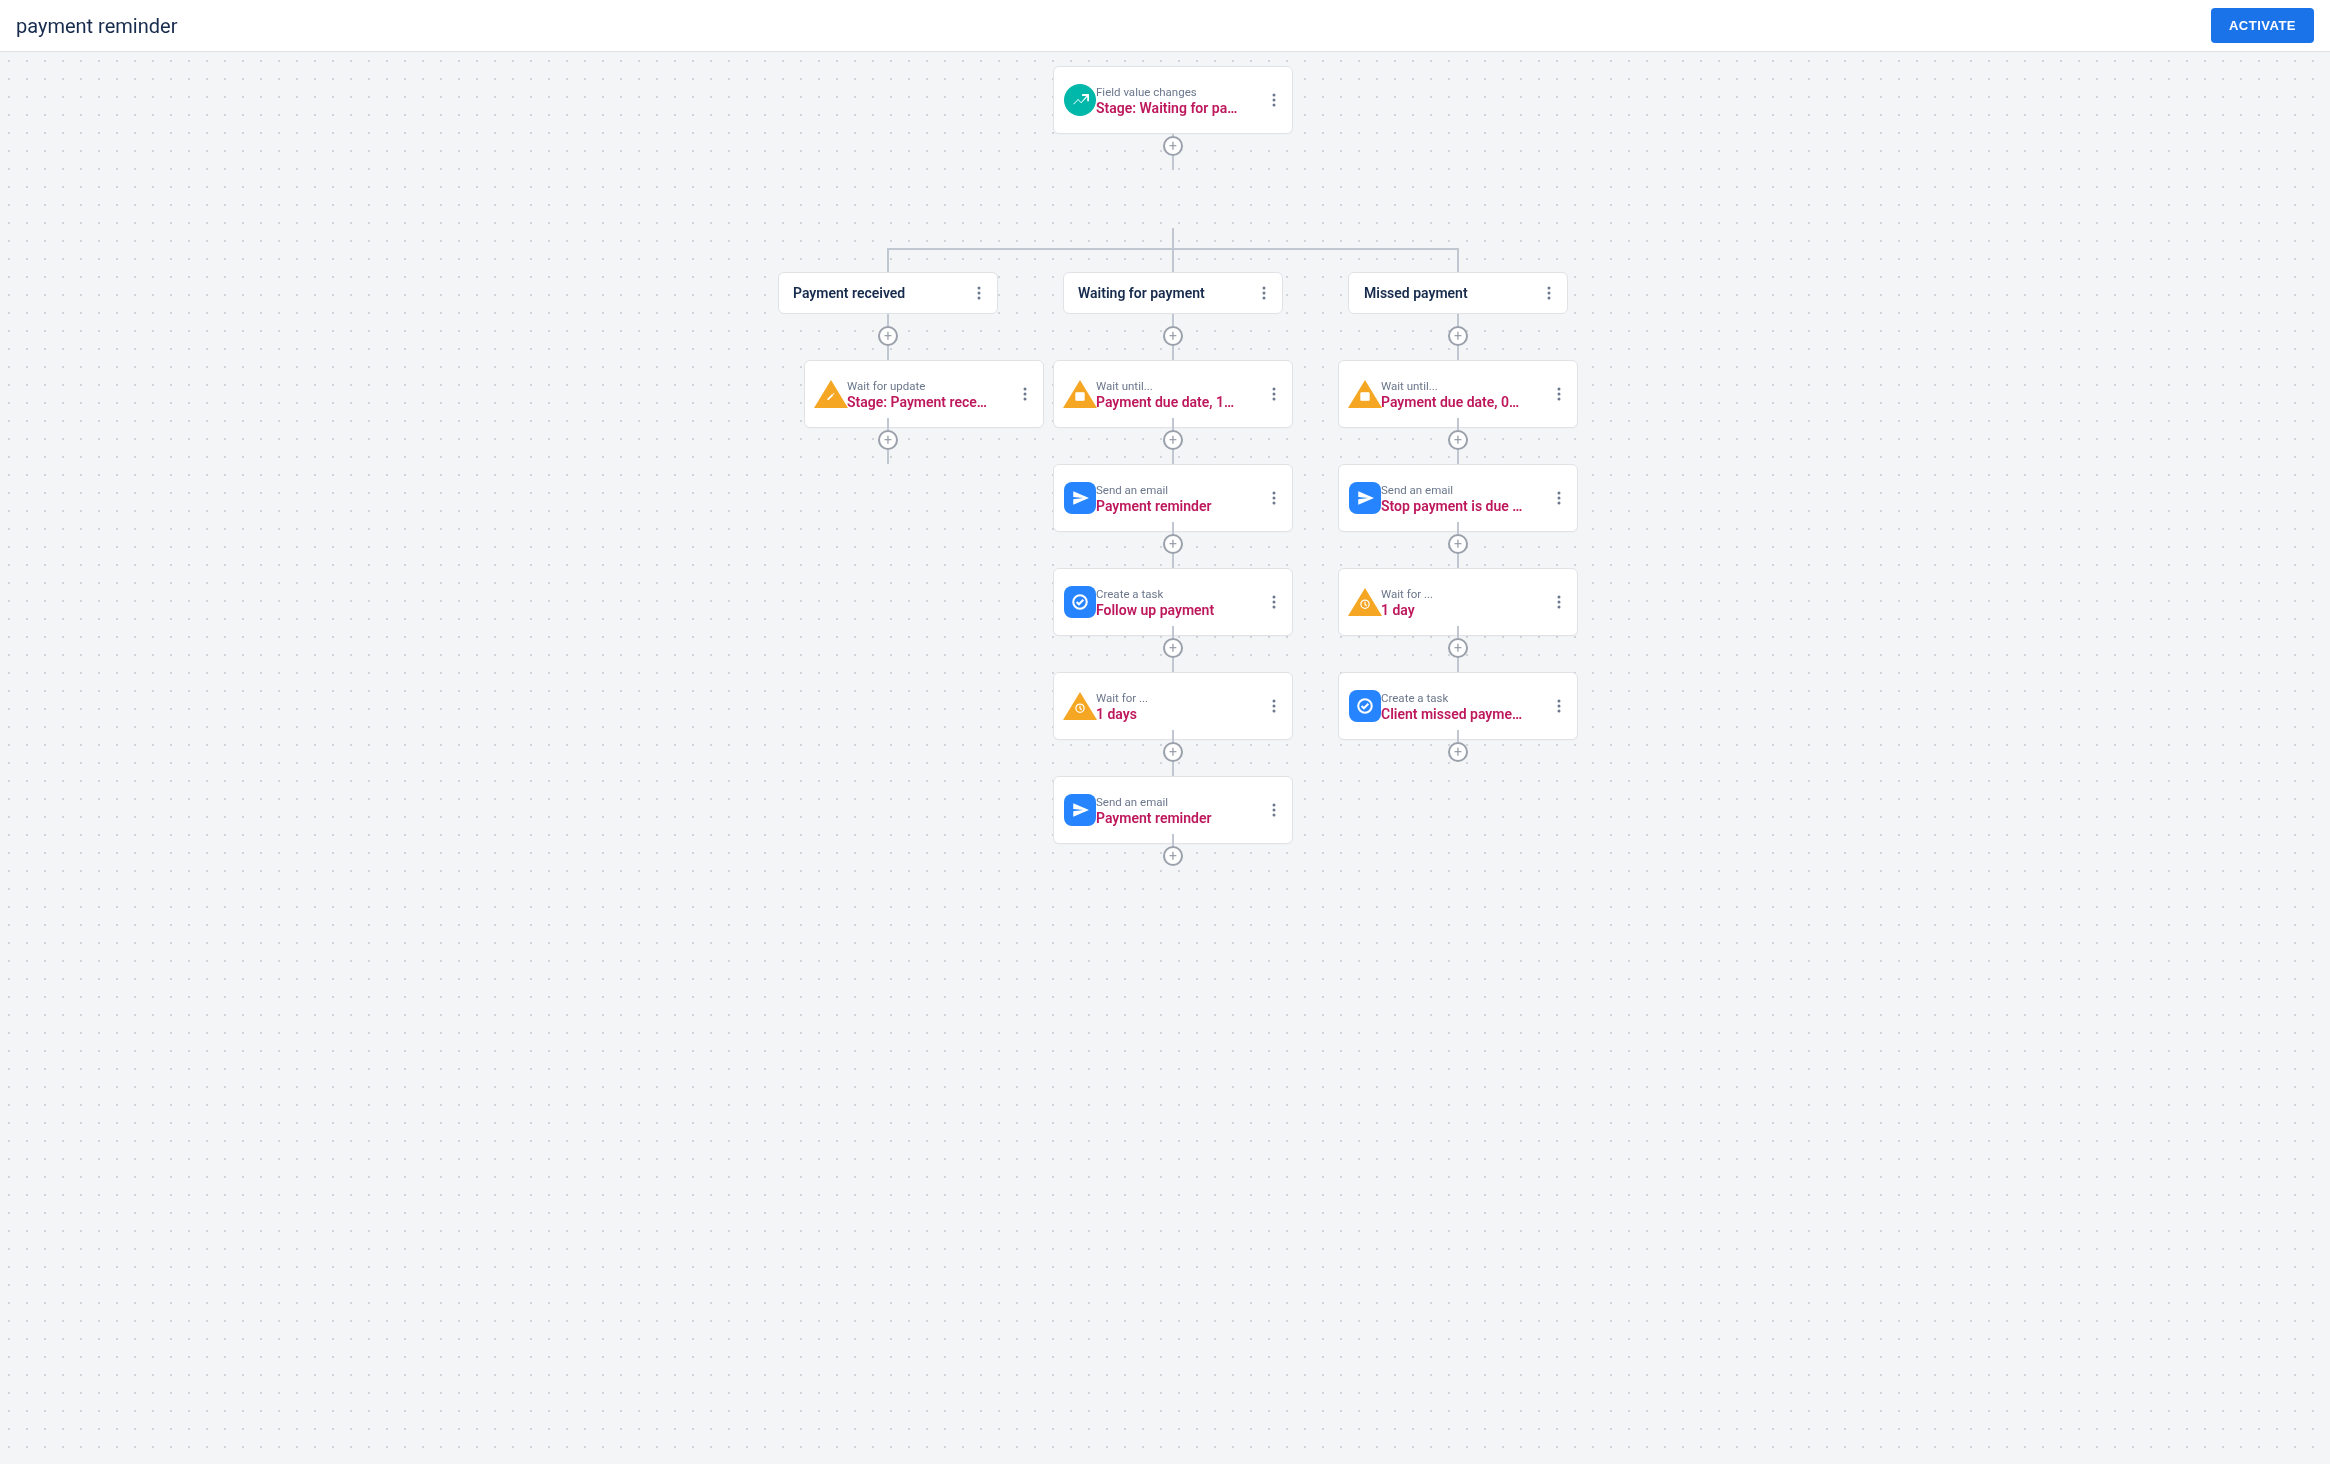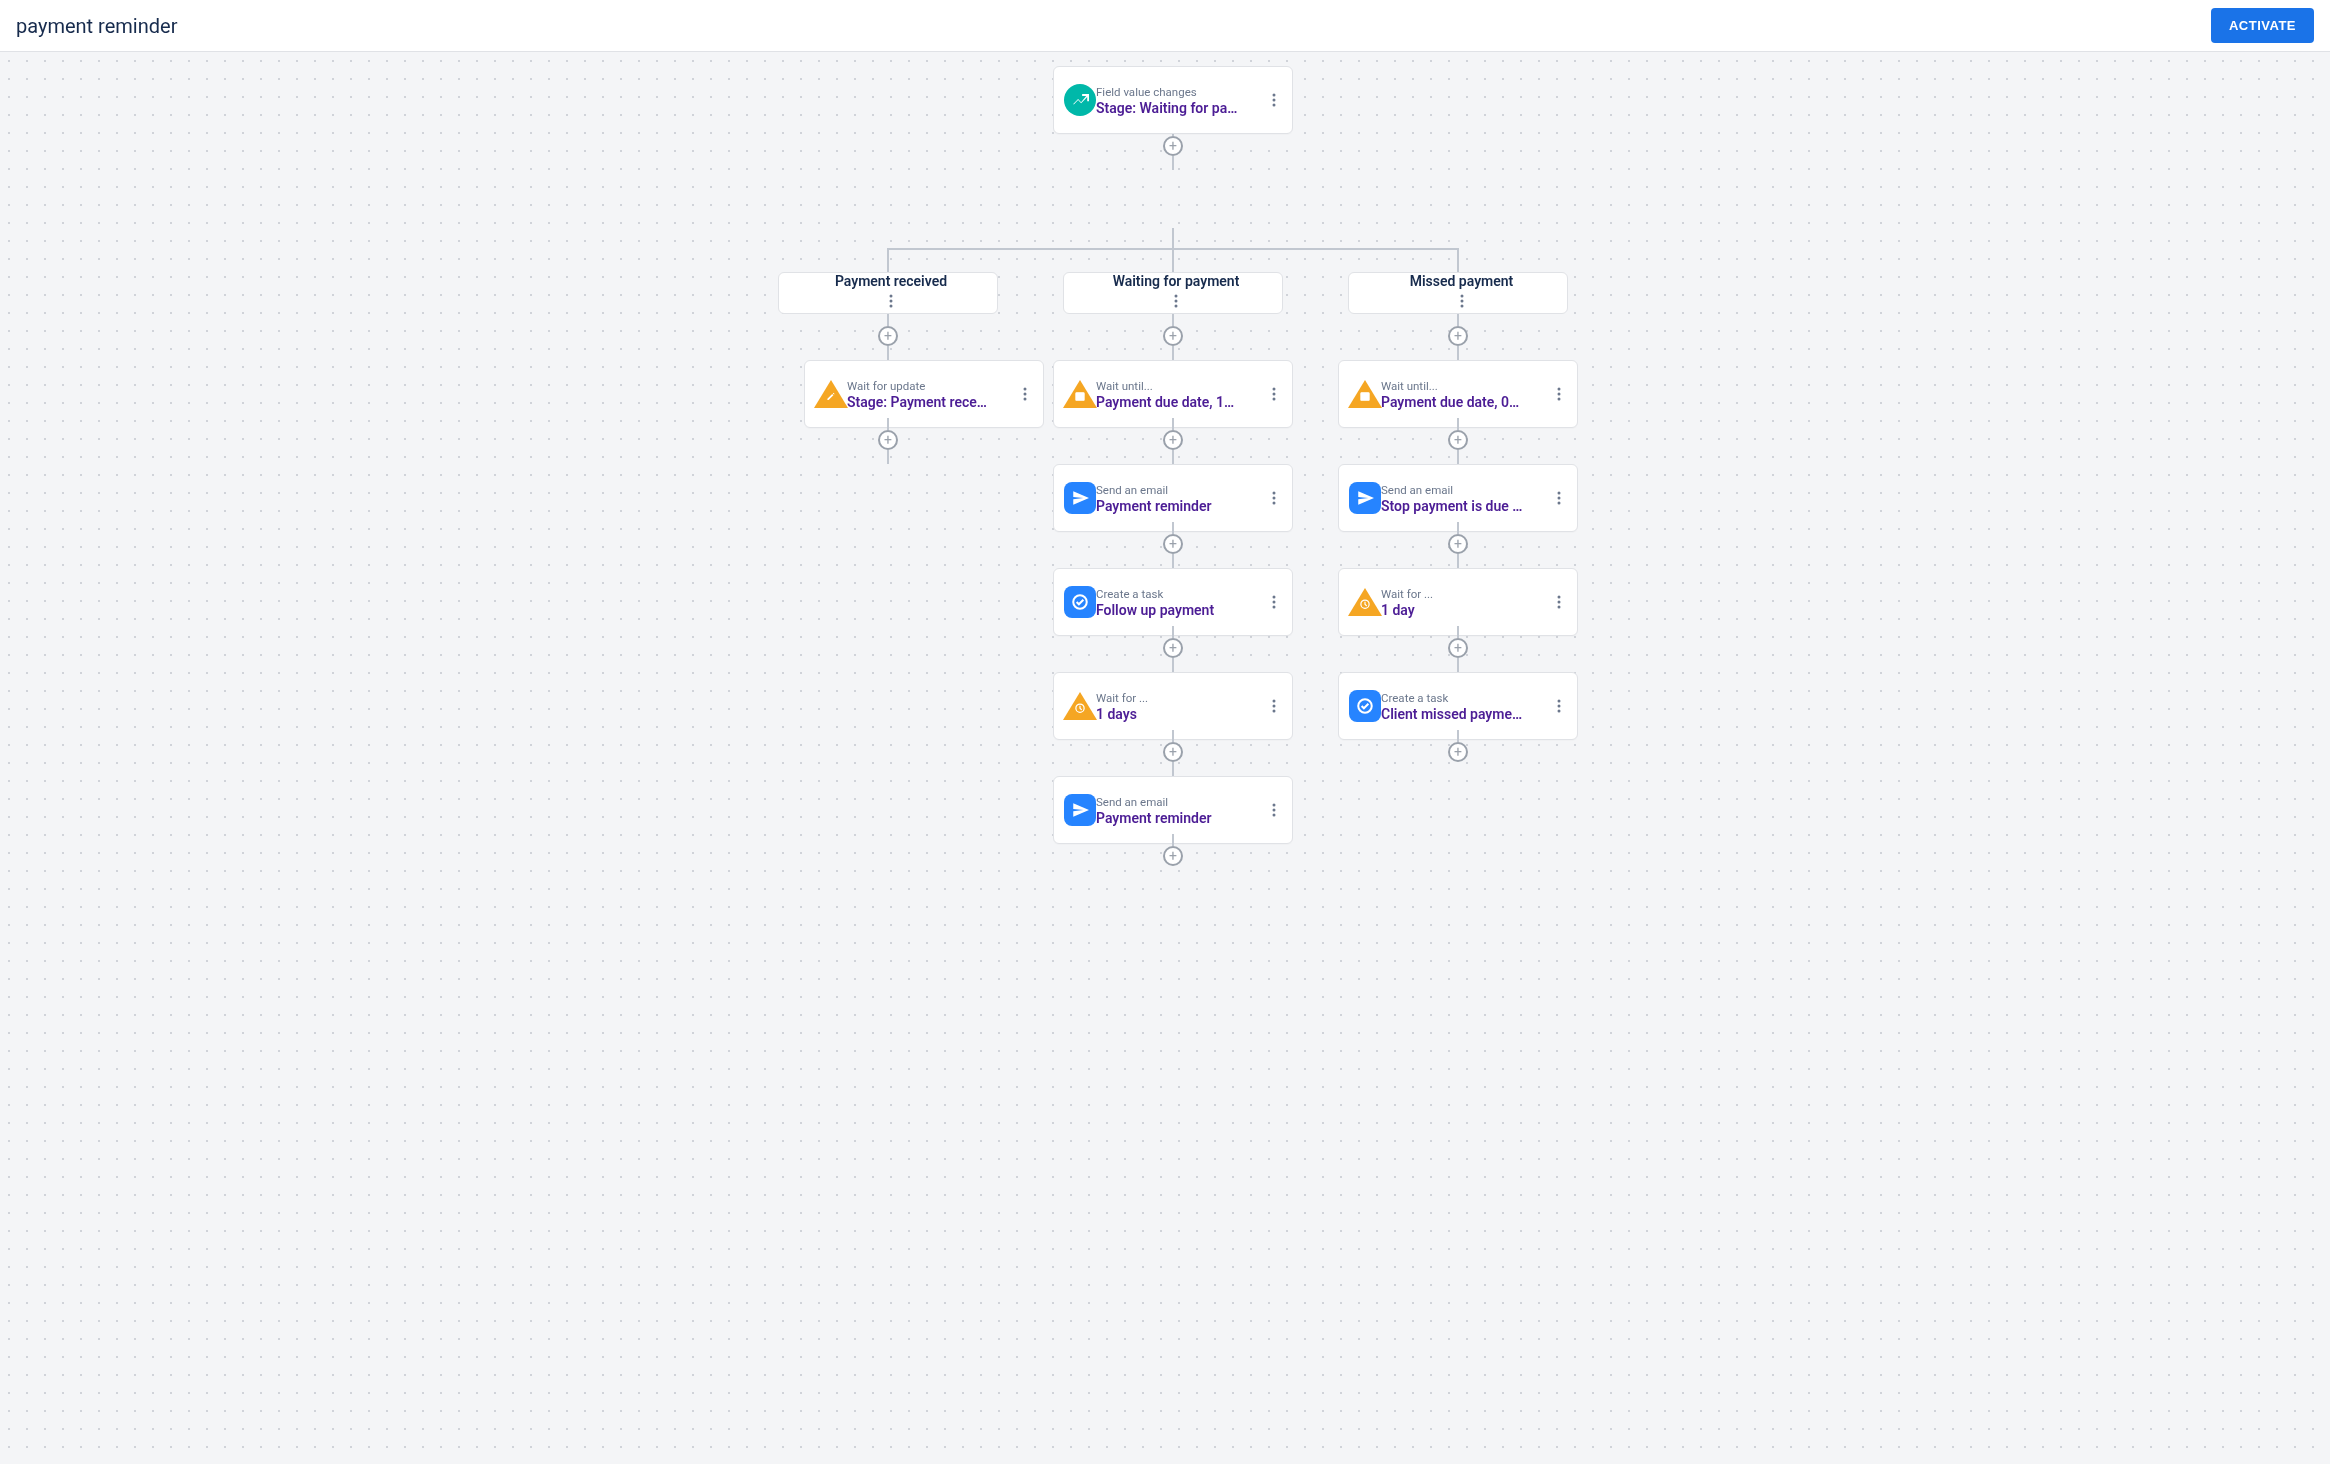--- a/index.html
+++ b/index.html
@@ -84,21 +84,21 @@
   .node-sub {
     font-size: 11.5px;
     color: #6b778c;
     white-space: nowrap;
     overflow: hidden;
     text-overflow: ellipsis;
   }
   .node-title {
     font-size: 14px;
     font-weight: 600;
-    color: #4c1d95;
+    color: #be185d;
     white-space: nowrap;
     overflow: hidden;
     text-overflow: ellipsis;
   }
   .node-menu {
     width: 20px;
     height: 24px;
     display: flex;
     align-items: center;
     justify-content: center;
@@ -111,21 +111,20 @@
     position: absolute;
     width: 220px;
     height: 42px;
     background: #fff;
     border: 1px solid #e0e2e6;
     border-radius: 6px;
     display: flex;
     align-items: center;
     padding: 0 8px 0 14px;
     cursor: pointer;
-    flex-direction: column;
   }
   .branch-title {
     flex: 1;
     font-size: 14px;
     font-weight: 600;
     color: #172b4d;
     white-space: nowrap;
     overflow: hidden;
     text-overflow: ellipsis;
   }

